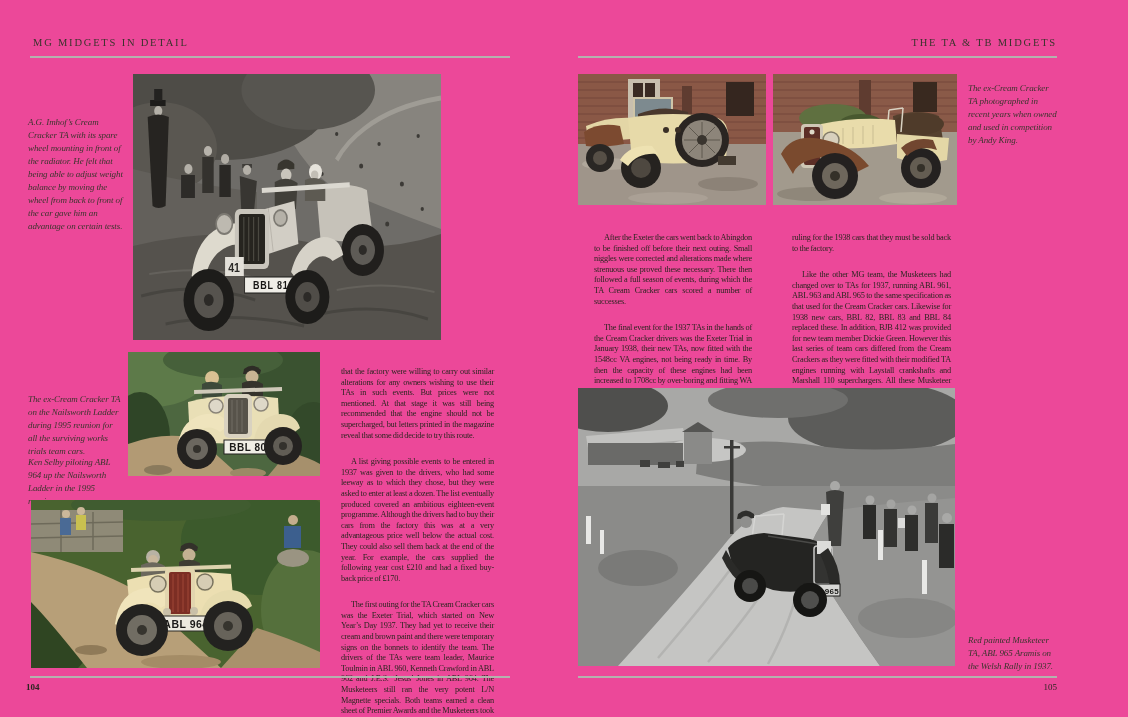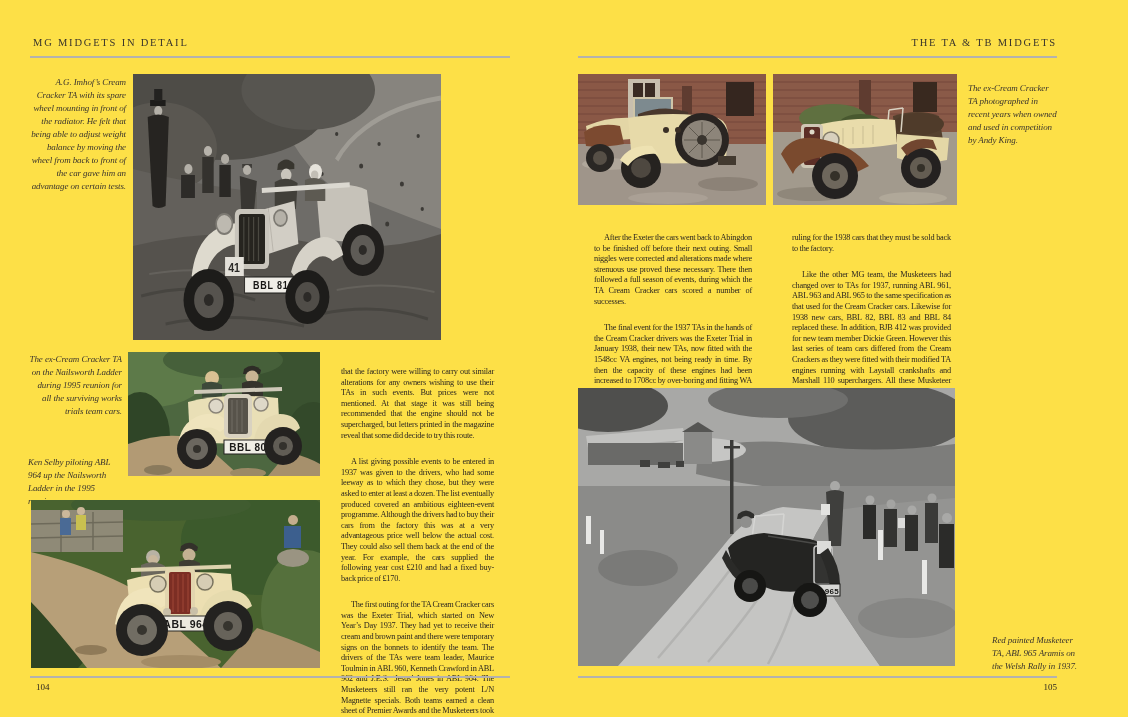--- a/index.html
+++ b/index.html
@@ -1,21 +1,21 @@
 <!DOCTYPE html>
 <html><head>
 <meta charset="utf-8">
 <style>
   html,body{margin:0;padding:0;background:#ffffff;}
-  .spread{position:relative;width:1128px;height:717px;background:#fde047;overflow:hidden;
+  .spread{position:relative;width:1128px;height:717px;background:#ec4899;overflow:hidden;
           font-family:"Liberation Serif",serif;color:#2b2620;}
   .hdr{position:absolute;top:37px;font-size:10.5px;letter-spacing:1.8px;color:#39342c;white-space:nowrap;}
   .rule{position:absolute;height:2px;background:#b4b2ae;}
   .cap{position:absolute;font-style:italic;font-size:9px;line-height:13px;color:#3b352d;letter-spacing:-0.1px;}
-  .cap.right{text-align:right;}
+  .cap.right{margin-top:40px;}
   .bodycol{position:absolute;font-size:8.3px;line-height:10.6px;letter-spacing:-0.2px;
            word-spacing:-0.4px;text-align:justify;color:#2b2620;}
   .bodycol p{margin:16px;text-indent:10px;}
   .bodycol p.noindent{text-indent:0;}
   .pagenum{position:absolute;font-size:9px;color:#2b2620;}
   .photo{position:absolute;overflow:hidden;}
   .photo svg{display:block;width:100%;height:100%;}
   .platefont{font-family:"Liberation Sans",sans-serif;font-weight:bold;}
 </style>
 </head>
@@ -222,21 +222,21 @@
     </svg>
   </div>
 
   <div class="bodycol" style="left:325px;top:351px;width:185px;height:322px;">
     <p class="noindent">that the factory were willing to carry out similar alterations for any owners wishing to use their TAs in such events. But prices were not mentioned. At that stage it was still being recommended that the engine should not be supercharged, but letters printed in the magazine reveal that some did decide to try this route.</p>
     <p>A list giving possible events to be entered in 1937 was given to the drivers, who had some leeway as to which they chose, but they were asked to enter at least a dozen. The list eventually produced covered an ambitious eighteen-event programme. Although the drivers had to buy their cars from the factory this was at a very advantageous price well below the actual cost. They could also sell them back at the end of the year. For example, the cars supplied the following year cost £210 and had a fixed buy-back price of £170.</p>
     <p>The first outing for the TA Cream Cracker cars was the Exeter Trial, which started on New Year’s Day 1937. They had yet to receive their cream and brown paint and there were temporary signs on the bonnets to identify the team. The drivers of the TAs were team leader, Maurice Toulmin in ABL 960, Kenneth Crawford in ABL 962 and J.E.S. ‘Jesus’ Jones in ABL 964. The Musketeers still ran the very potent L/N Magnette specials. Both teams earned a clean sheet of Premier Awards and the Musketeers took the Team Award.</p>
   </div>
 
   <div class="rule" style="left:30px;top:676px;width:480px;"></div>
-  <div class="pagenum" style="left:36px;top:682px;">104</div>
+  <div class="pagenum" style="left:26px;top:682px;font-weight:bold;">104</div>
 
   <div class="hdr" style="left:578px;width:479px;text-align:right;">THE TA &amp; TB MIDGETS</div>
   <div class="rule" style="left:578px;top:56px;width:479px;"></div>
 
   <div class="photo" style="left:578px;top:74px;width:188px;height:131px;">
     <svg viewBox="0 0 188 131" preserveAspectRatio="none">
       <rect width="188" height="131" fill="#8a5846"></rect>
       <g stroke="#74463a" stroke-width="1">
         <line x1="0" y1="8" x2="188" y2="8"></line>
           <line x1="0" y1="16" x2="188" y2="16"></line>
@@ -413,18 +413,18 @@
         <rect x="226" y="196" width="36" height="12" fill="#d8d8d6" stroke="#1b1b19" stroke-width="1"></rect>
         <text x="244" y="205.5" class="platefont" font-size="8" letter-spacing="0.3" fill="#161614" text-anchor="middle">ABL 965</text>
         <circle cx="232" cy="212" r="17" fill="#161614"></circle>
           <circle cx="232" cy="212" r="9" fill="#4f4f4d"></circle>
         <circle cx="172" cy="198" r="16" fill="#161614"></circle>
           <circle cx="172" cy="198" r="8" fill="#4a4a48"></circle>
       </g>
     </svg>
   </div>
 
-  <div class="cap" style="left:992px;top:634px;width:92px;">Red painted Musketeer TA, ABL 965 Aramis on the Welsh Rally in 1937.</div>
+  <div class="cap" style="left:968px;top:634px;width:92px;">Red painted Musketeer TA, ABL 965 Aramis on the Welsh Rally in 1937.</div>
 
   <div class="rule" style="left:578px;top:676px;width:479px;"></div>
   <div class="pagenum" style="left:578px;top:682px;width:479px;text-align:right;">105</div>
 
 </div>
 
 </body></html>

